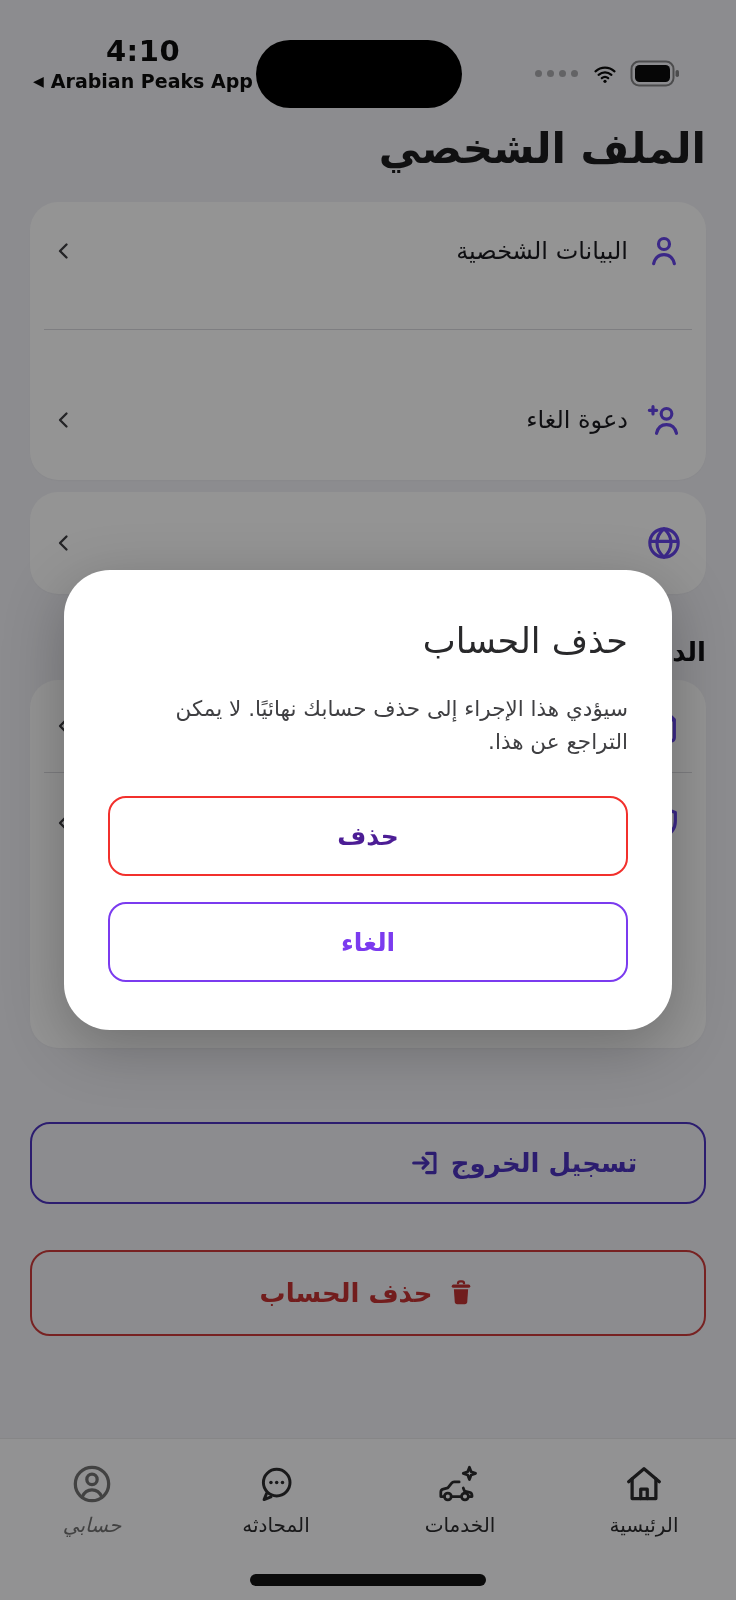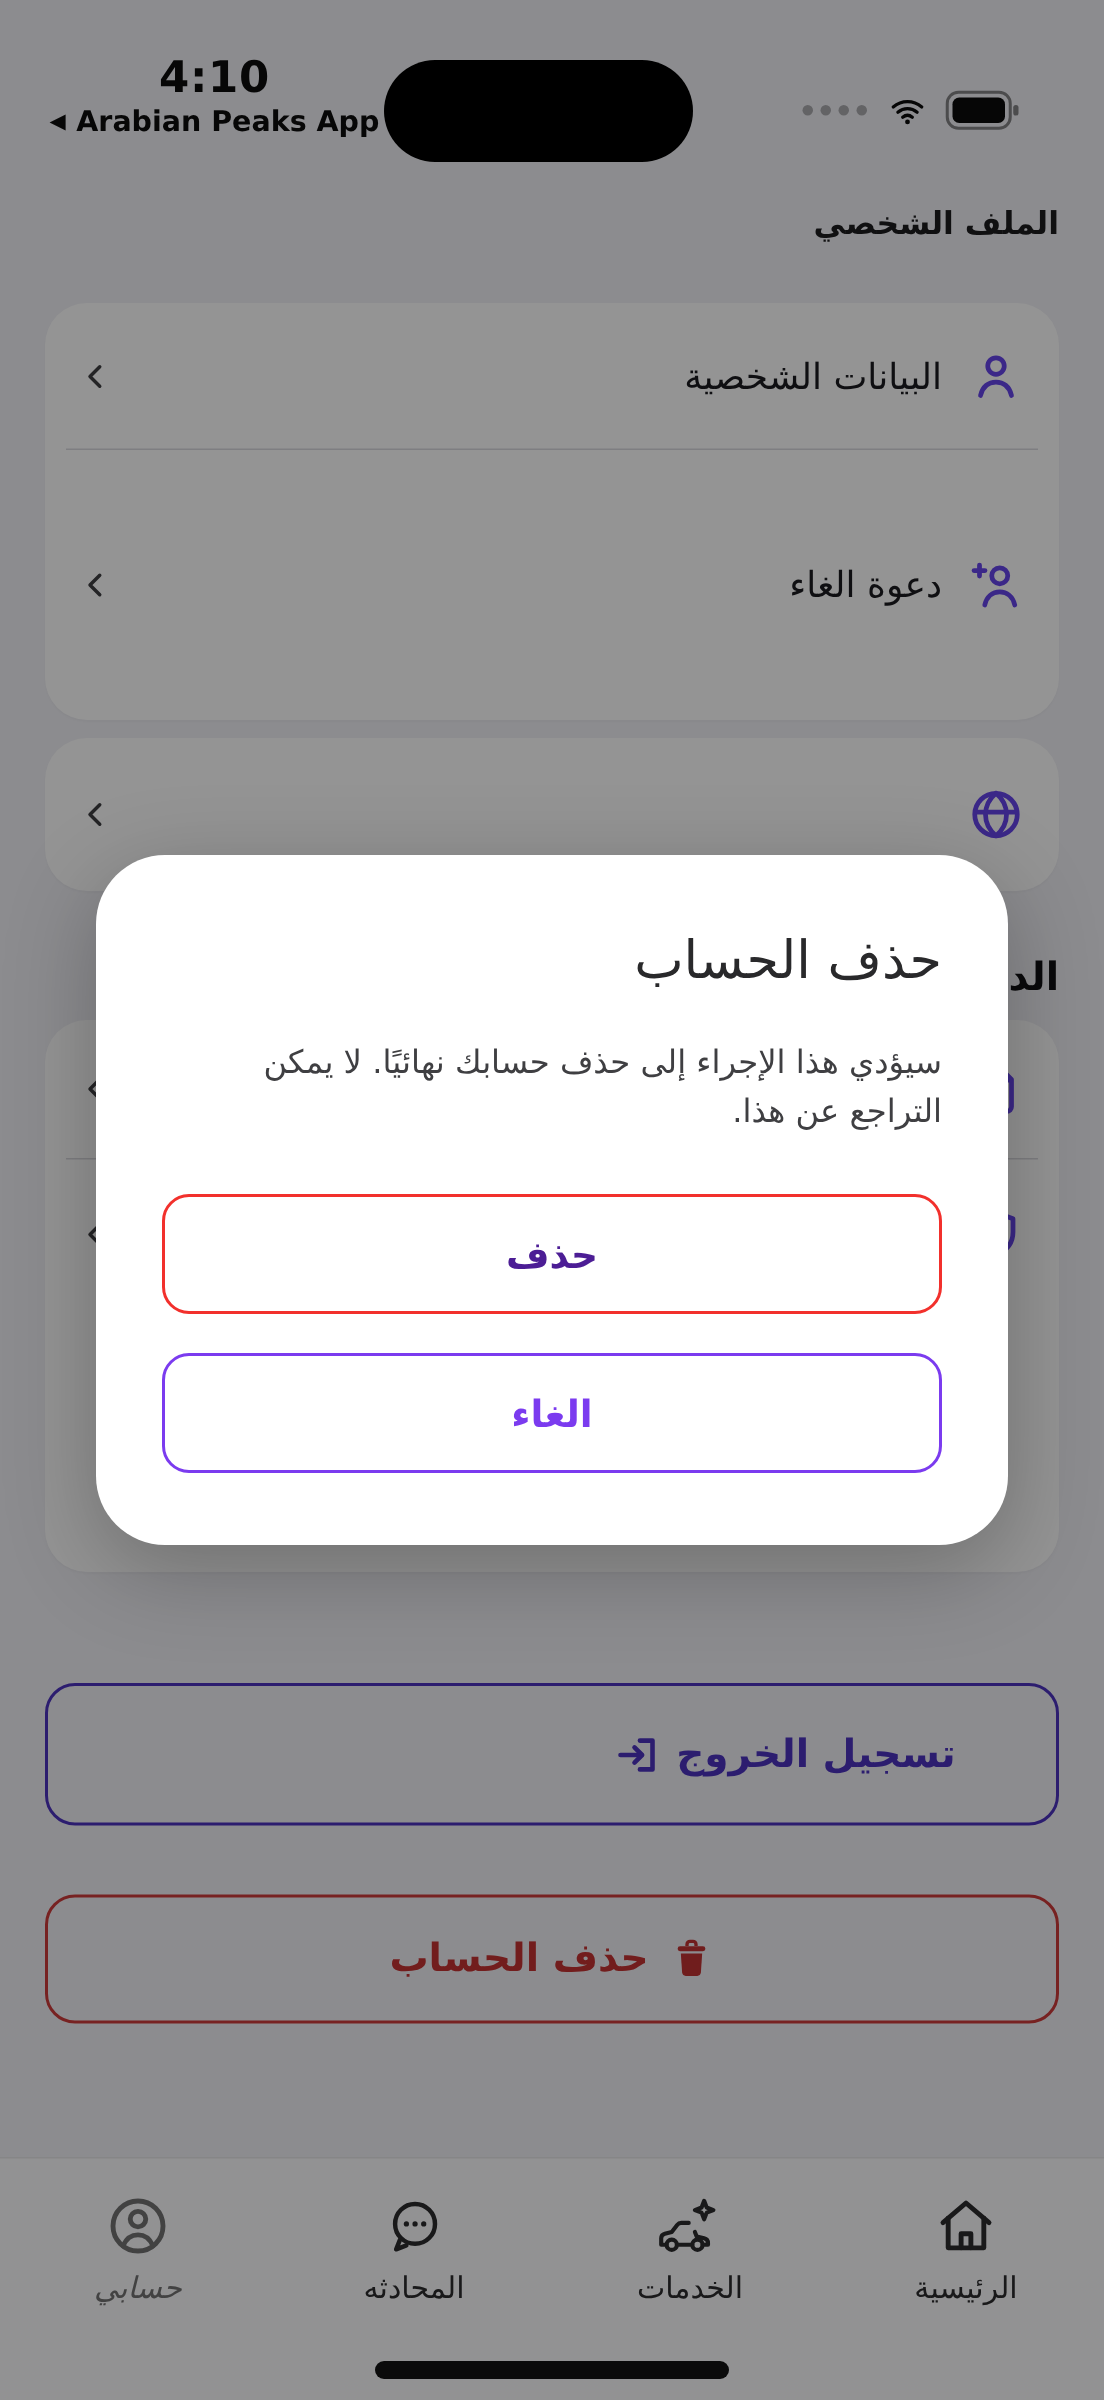--- a/index.html
+++ b/index.html
@@ -16,39 +16,39 @@
   .sb-back{ margin-top:2px; font-size:19px; font-weight:600; color:#0d0d0d;
             display:flex; align-items:center; justify-content:center; gap:7px; cursor:pointer;}
   .sb-back .tri{ font-size:14px; line-height:1; }
   .island{ position:absolute; left:256px; top:24px; width:206px; height:68px;
            background:#000; border-radius:34px; }
   .sb-right{ position:absolute; right:56px; top:44px; display:flex; align-items:center; gap:10px; }
   .sig-dots{ display:flex; gap:5px; align-items:center; margin-right:2px;}
   .sig-dots i{ width:7px; height:7px; border-radius:50%; background:#ABABAF; display:block;}
   
   .content{ position:relative; }
-  .page-title{ margin:128px 30px 0; font-size:21px; font-weight:700; color:#1C1C1E; text-align:right; line-height:42px;}
+  .page-title{ margin:128px 30px 0; font-size:42px; font-weight:700; color:#1C1C1E; text-align:right; line-height:42px;}
   .card{ margin:0 30px; background:#FFFFFF; border-radius:28px; overflow:hidden;
          box-shadow:0 1px 2px rgba(0,0,0,0.03); display:flex; flex-direction:column;}
-  .card-account{ margin-top:32px; height:278px; }
+  .card-account{ margin-top:32px; height:278px;gap:30px; }
   .card-settings{ margin-top:12px; height:102px; }
   .card-support{ margin-top:12px; height:368px; }
   .row{ display:flex; align-items:center; padding:0 22px; cursor:pointer; }
   .row-h1{ height:97px; } .row-grow{ flex:1 1 auto; } .row-h2{ height:92px;} .row-h3{ height:100px;}
   .row-icon{ width:40px; height:40px; display:flex; align-items:center; justify-content:center;
              margin-left:16px; color:#6745EA; flex:0 0 auto;}
   .row-label{ font-size:24px; font-weight:500; color:#1b1b1f; }
   .chevron{ margin-inline-start:auto; display:flex; color:#3E3E42; flex:0 0 auto;}
   .divider{ height:1px; background:#DADADF; margin:0 14px; flex:0 0 auto;}
   .section-heading{ margin:38px 30px 12px; font-size:26px; font-weight:700; color:#101013; text-align:right; line-height:32px;}
   .section-heading.support{ margin-top:42px; }
   
   .big-btn{ margin:0 30px; border-radius:20px; background:transparent; display:flex;
             align-items:center; justify-content:center; cursor:pointer; width:676px; border:2px solid; }
-  .btn-logout{ margin-top:74px; height:95px; border-color:#4C33C0; color:#4C33C0; }
+  .btn-logout{ margin-top:74px; height:82px; border-color:#4C33C0; color:#4C33C0; }
   .btn-delete-account{ margin-top:46px; height:86px; border-color:#CE3B3B; color:#C53333; }
   .btn-inner{ display:flex; align-items:center; gap:10px; font-size:26px; font-weight:700; }
   .btn-logout .btn-inner{ transform:translateX(155px); }
   .btn-delete-account .btn-inner{ gap:14px; }
   
   .tabbar{ position:absolute; left:0; right:0; top:1438px; bottom:0; background:#FBFBFD;
            border-top:1px solid rgba(0,0,0,0.08); display:flex; z-index:4;}
   .tab{ flex:1 1 0; display:flex; flex-direction:column; align-items:center; padding-top:22px; gap:6px;
         color:#2C2C2E; cursor:pointer;}
   .tab.active{ color:#737373;font-style:italic; }

